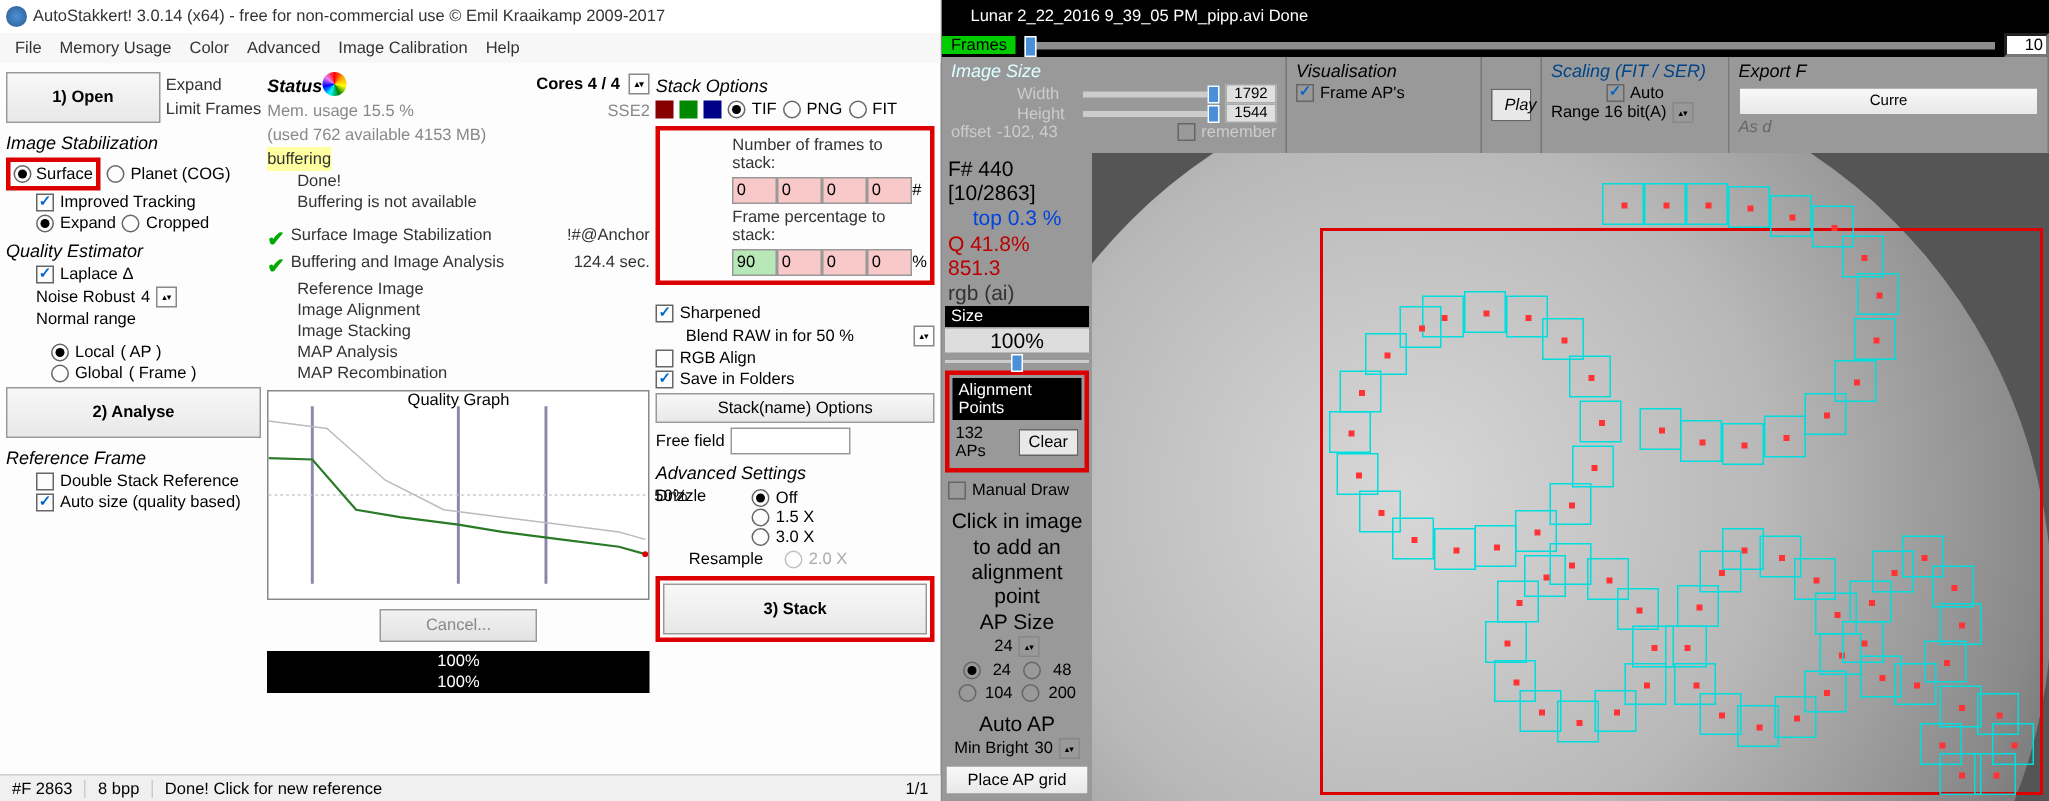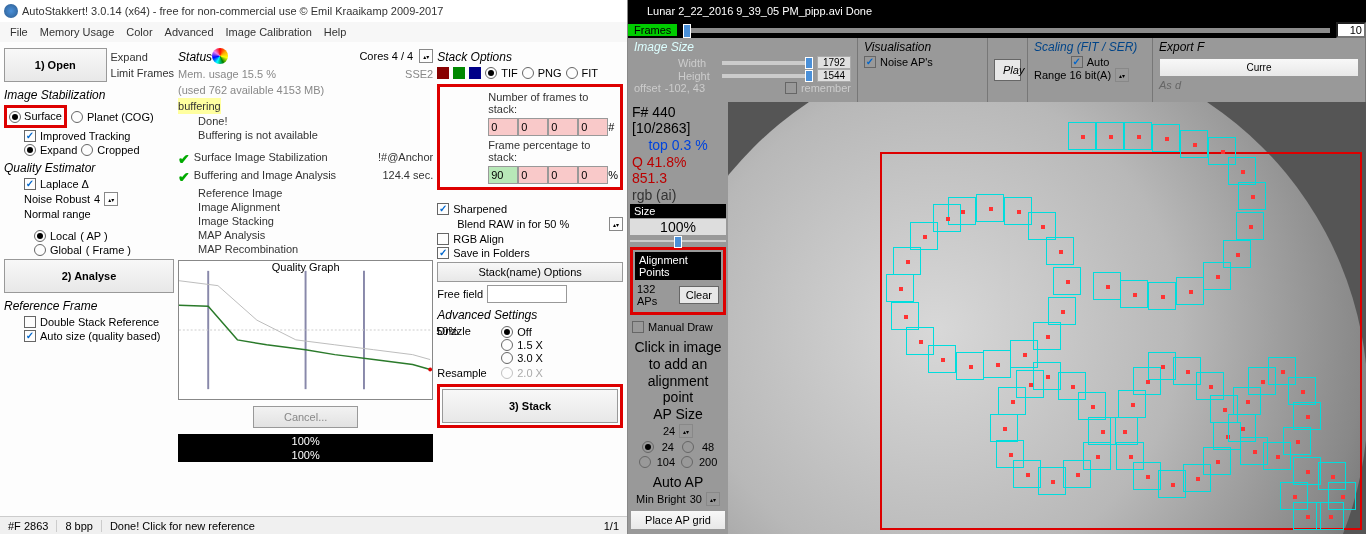--- a/index.html
+++ b/index.html
@@ -167,21 +167,21 @@
           <span class="checkbox"></span>
           <span>Double Stack Reference</span>
         </div>
         <div class="row" style="padding-left:20px;">
           <span class="checkbox checked"></span>
           <span>Auto size (quality based)</span>
         </div>
       </div>
 
       <div class="col col2">
-        <div style="display:flex;justify-content:center;align-items:center;">
+        <div style="display:flex;justify-content:center;align-items:center;font-weight:bold;">
           <span class="section-title">Status</span>
           <span class="rainbow-icon"></span>
           <span style="flex:1;text-align:right;">Cores 4 / 4</span>
           <span class="spinner" style="margin-left:6px;">▴▾</span>
         </div>
         <div style="display:flex;justify-content:space-between;">
           <div>
             <div class="small-label" style="color:#888;">Mem. usage 15.5 %</div>
             <div class="small-label" style="color:#888;">(used 762 available 4153 MB)</div>
             <div class="small-label yellowish" style="display:inline-block;">buffering</div>
@@ -289,21 +289,21 @@
                 <span class="radio"></span>
                 <span>1.5 X</span>
               </div>
             <div class="row">
                 <span class="radio"></span>
                 <span>3.0 X</span>
               </div>
           </div>
         </div>
         <div class="row">
-          <span style="width:60px;">Resample</span>
+          <span style="width:60px;margin-left:22px;">Resample</span>
           <span class="radio" style="opacity:.4"></span>
           <span style="color:#aaa;">2.0 X</span>
         </div>
         <div class="highlight-red" style="margin-top:4px;">
           <div class="big-btn" style="margin:0;">3) Stack</div>
         </div>
       </div>
     </div>
     <div class="statusbar">
       <span>#F 2863</span>
@@ -348,21 +348,21 @@
             <span style="color:#ccc;">-102, 43</span>
             <span style="flex:1"></span>
             <span class="checkbox"></span>
             <span style="color:#ccc;">remember</span>
           </div>
       </div>
       <div class="ctrl-panel" style="width:130px;">
         <span class="hdr">Visualisation</span>
         <div class="line">
             <span class="checkbox checked"></span>
-            <span>Noise AP's</span>
+            <span>Frame AP's</span>
           </div>
       </div>
       <div class="ctrl-panel" style="width:40px;justify-content:center;">
         <button class="play-btn">Play</button>
       </div>
       <div class="ctrl-panel" style="width:125px;">
         <span class="hdr" style="color:#048;">Scaling (FIT / SER)</span>
         <div class="line" style="justify-content:center;">
             <span class="checkbox checked"></span>
             <span>Auto</span>

